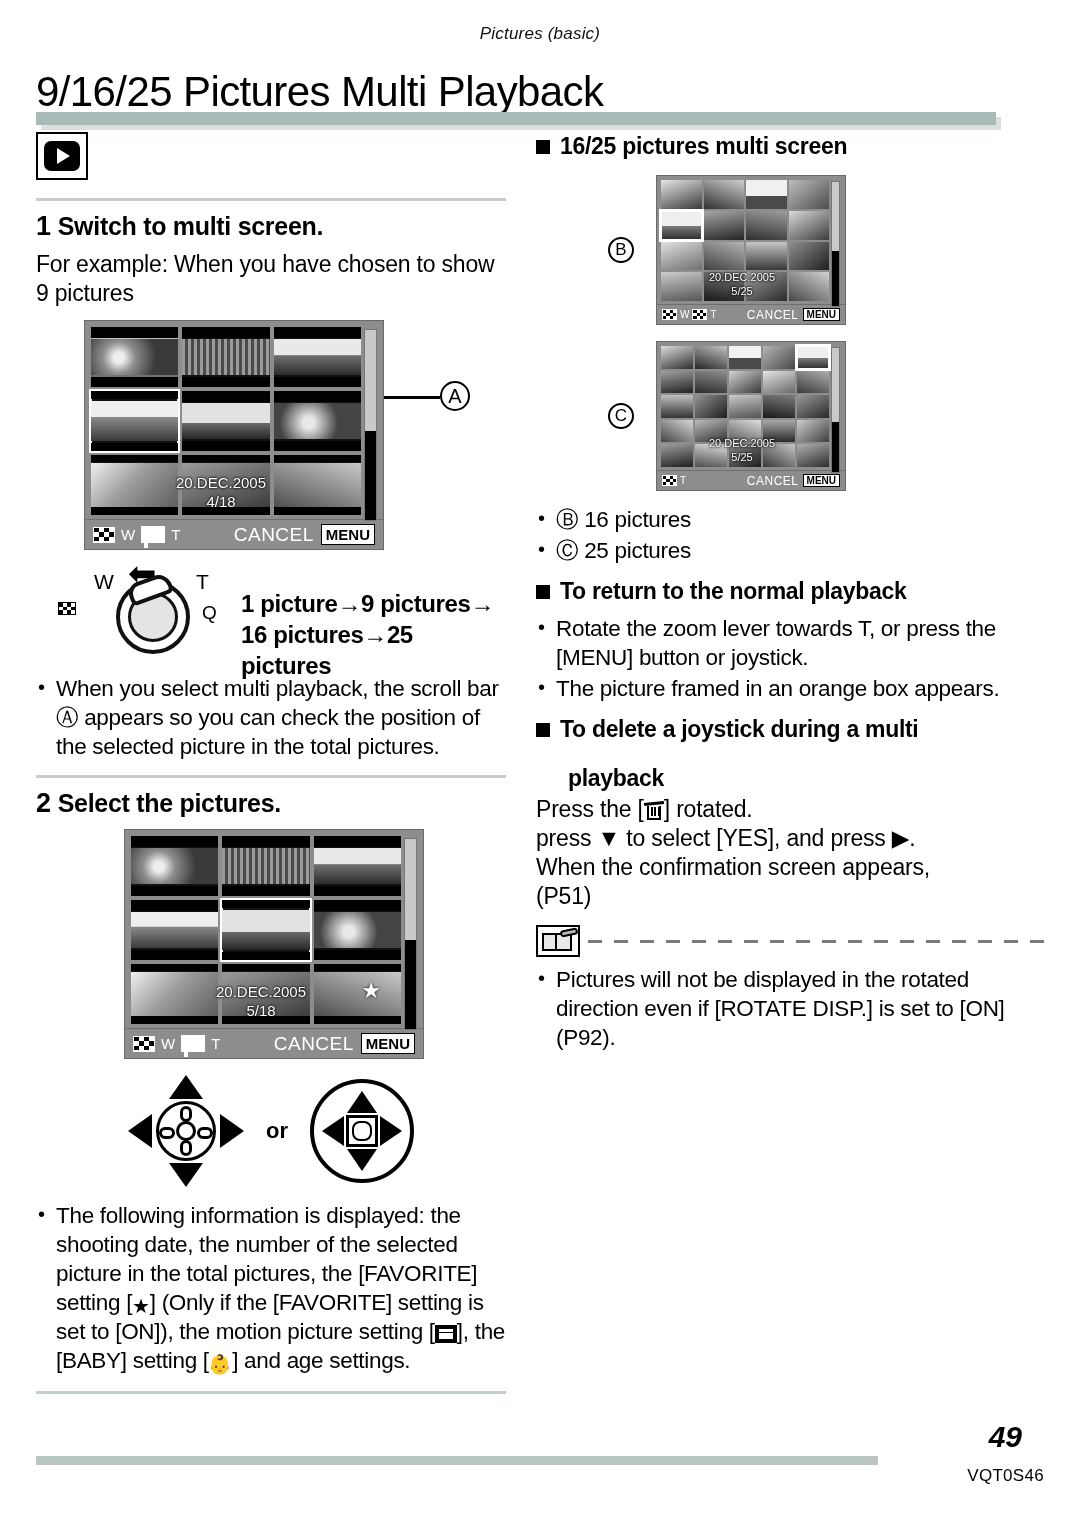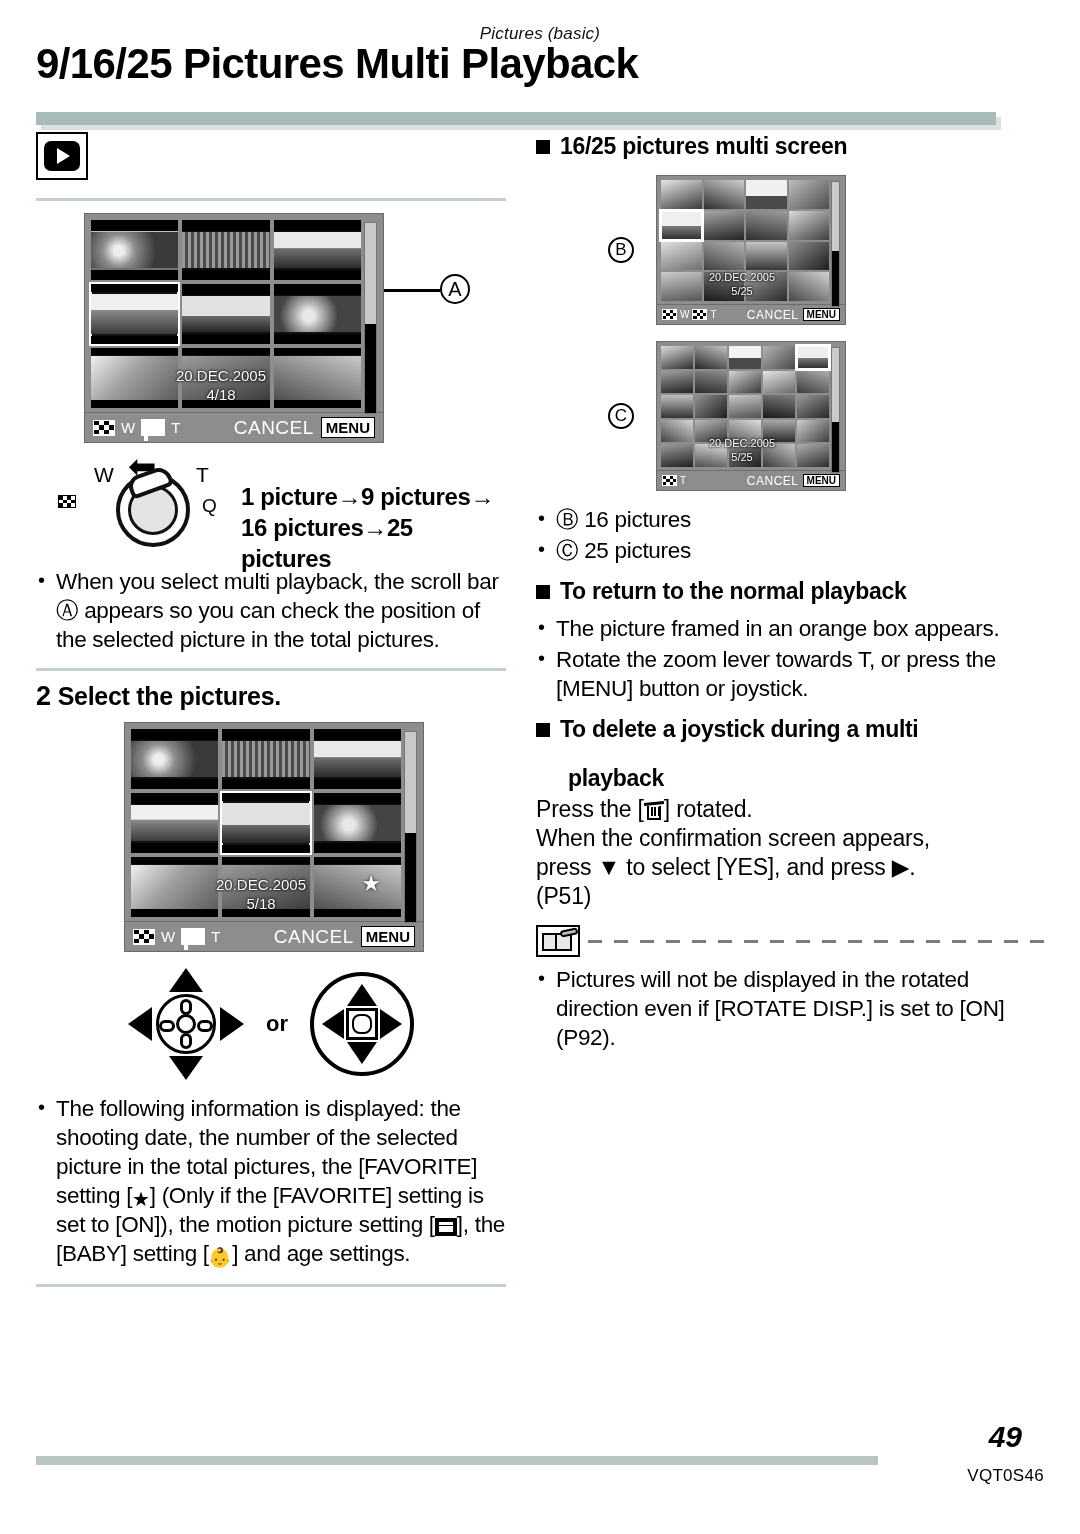--- a/index.html
+++ b/index.html
@@ -14,22 +14,22 @@
   }
 
   
   .running-head {
     position:absolute; top:24px; left:0; width:1080px;
     text-align:center;
     font-style:italic; font-size:17px; color:#111;
     letter-spacing:.2px;
   }
   .page-title {
-    position:absolute; top:40px; left:36px;
-    font-size:42px; font-weight:bold;
+    position:absolute; top:68px; left:36px;
+    font-size:42px; font-weight:normal;
     letter-spacing:-.6px;
     white-space:nowrap;
   }
   .title-rule {
     position:absolute; top:112px; left:36px;
     width:960px; height:13px;
     background:#a9bbb9;
     box-shadow: 5px 5px 0 0 #d9e0de;
   }
 
@@ -258,20 +258,24 @@
 <div class="col-left">
 
   <div class="mode-icon">
     <div class="inner">
         <div class="tri"></div>
       </div>
   </div>
 
   <div class="hr-thin"></div>
 
+  <div class="step-head">
+    <span class="num">1</span><span>Switch to multi screen.</span>
+  </div>
+  <div class="body-text">For example: When you have chosen to show 9 pictures</div>
 
   <div style="position:relative; margin:12px 0 0 48px; width:300px;">
     <div class="lcd" style="width:300px;">
       <div class="grid" style="grid-template-columns:repeat(3,1fr); height:198px; padding-right:22px;">
         <div class="thumb" style="background:linear-gradient(180deg,#d8d8d8,#5a5a5a);">
           <div class="band top" style="height:18%"></div>
             <div class="band bot" style="height:16%"></div>
           <div class="pic" style="top:20%;height:60%;background:radial-gradient(circle at 32% 52%,#eee 8%,#8d8d8d 26%,#3a3a3a 60%),radial-gradient(circle at 66% 50%,#eee 8%,#999 28%,#2f2f2f 65%);"></div>
         </div>
         <div class="thumb">
@@ -649,41 +653,41 @@
     </li>
     <li>
       <span>Ⓒ</span>
       <span>25 pictures</span>
     </li>
   </ul>
 
   <div class="sec-head">To return to the normal playback</div>
 
   <ul class="bullets">
+    <li>Rotate the zoom lever towards T, or press the [MENU] button or joystick.</li>
     <li>The picture framed in an orange box appears.</li>
-    <li>Rotate the zoom lever towards T, or press the [MENU] button or joystick.</li>
   </ul>
 
   <div class="sec-head">
     <span>To delete a joystick during a multi</span><br>
     <span style="margin-left:8px; display:inline-block;margin-top:20px;">playback</span>
   </div>
 
   <div class="body-text" style="margin-top:2px;">
     <div>
       <span>Press the [</span><span class="ig-trash"><span class="lid"></span><span class="can">
             <i style="left:2px"></i>
             <i style="left:5.5px"></i>
             <i style="left:9px"></i>
           </span></span><span>] rotated.</span>
     </div>
-    <div>When the confirmation screen appears,</div>
     <div>
       <span>press </span><span>▼</span><span> to select [YES], and press </span><span>▶</span><span>.</span>
     </div>
+    <div>When the confirmation screen appears,</div>
     <div>(P51)</div>
   </div>
 
   <div class="note-rule">
     <div class="note-icon">
       <span class="book"></span>
         <span class="spine"></span>
         <span class="pen"></span>
     </div>
     <div class="dashes"></div>

